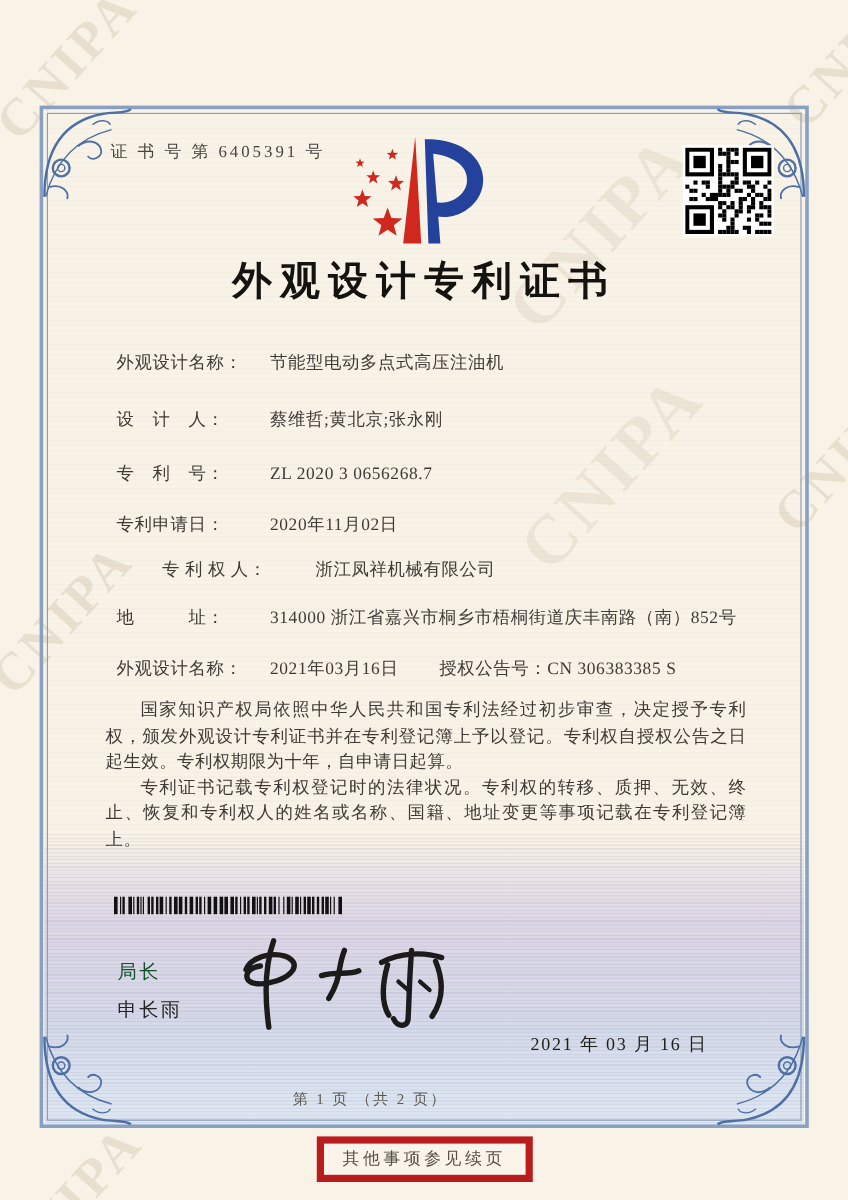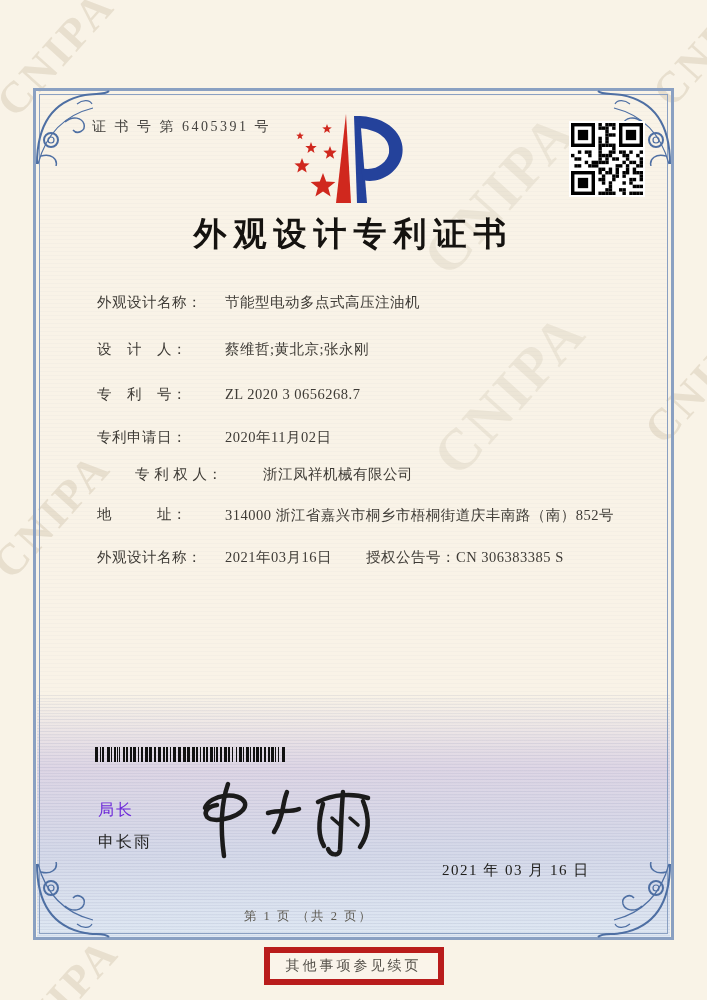--- a/index.html
+++ b/index.html
@@ -59,21 +59,21 @@
   .f-row{position:absolute; left:97px; font-size:14.5px; color:#3e3b36; letter-spacing:0.5px; white-space:nowrap;}
   .f-label{display:inline-block; width:128px;}
   .addr .f-val{display:inline-block; width:392px; white-space:normal; vertical-align:top; line-height:20px;}
   .grant2{position:absolute; left:366px; top:548px; font-size:14.5px; color:#3e3b36; letter-spacing:0.5px; white-space:nowrap;}
   .body-text{position:absolute; left:88px; top:582px; width:534px;}
   .body-text p{
     margin:0; font-size:14.5px; line-height:21.5px; color:#3e3b36;
     text-indent:2em; text-align:justify; letter-spacing:0.4px;
   }
   .barcode{position:absolute; left:95px; top:747px; width:192px; height:15px;}
-  .director-label{position:absolute; left:98px; top:800px; font-size:16px; letter-spacing:2px; color:#6d28d9;}
+  .director-label{position:absolute; left:98px; top:800px; font-size:16px; letter-spacing:2px; color:#14532d;}
   .director-name{position:absolute; left:98px; top:832px; font-size:16px; letter-spacing:2px; color:#242424;}
   .sig{position:absolute; left:190px; top:772px;}
   .issue-date{position:absolute; left:442px; top:861px; font-size:15px; letter-spacing:1.5px; color:#21201d;}
   .page-info{position:absolute; left:33px; width:551px; top:908px; text-align:center; font-size:12.5px; color:#5c5950; letter-spacing:2px;}
   .footer-note{
     position:absolute; left:50%; top:947px; transform:translateX(-50%);
     font-size:14px; letter-spacing:3px; color:#55514a;
     border:6px solid #b91c1c; padding:4px 16px; background:rgba(255,255,255,0.15);
   }
 </style>
@@ -306,20 +306,24 @@
   <div class="f-row addr" style="top:505px;">
     <span class="f-label">地　　　址：</span><span class="f-val">314000 浙江省嘉兴市桐乡市梧桐街道庆丰南路（南）852号</span>
   </div>
   <div class="f-row" style="top:548px;">
     <span class="f-label">外观设计名称：</span><span class="f-val">2021年03月16日</span>
   </div>
   <div class="grant2">
     <span>授权公告号：</span><span>CN 306383385 S</span>
   </div>
 
+  <div class="body-text">
+    <p>国家知识产权局依照中华人民共和国专利法经过初步审查，决定授予专利权，颁发外观设计专利证书并在专利登记簿上予以登记。专利权自授权公告之日起生效。专利权期限为十年，自申请日起算。</p>
+    <p>专利证书记载专利权登记时的法律状况。专利权的转移、质押、无效、终止、恢复和专利权人的姓名或名称、国籍、地址变更等事项记载在专利登记簿上。</p>
+  </div>
 
   <svg class="barcode" viewBox="0 0 192 15" preserveAspectRatio="none" id="barcode-svg">
       <rect x="0" y="0" width="3" height="15" fill="#111"></rect>
       <rect x="5" y="0" width="1" height="15" fill="#111"></rect>
       <rect x="7" y="0" width="2" height="15" fill="#111"></rect>
       <rect x="12" y="0" width="3" height="15" fill="#111"></rect>
       <rect x="16" y="0" width="1" height="15" fill="#111"></rect>
       <rect x="19" y="0" width="2" height="15" fill="#111"></rect>
       <rect x="22" y="0" width="1" height="15" fill="#111"></rect>
       <rect x="24" y="0" width="1" height="15" fill="#111"></rect>

